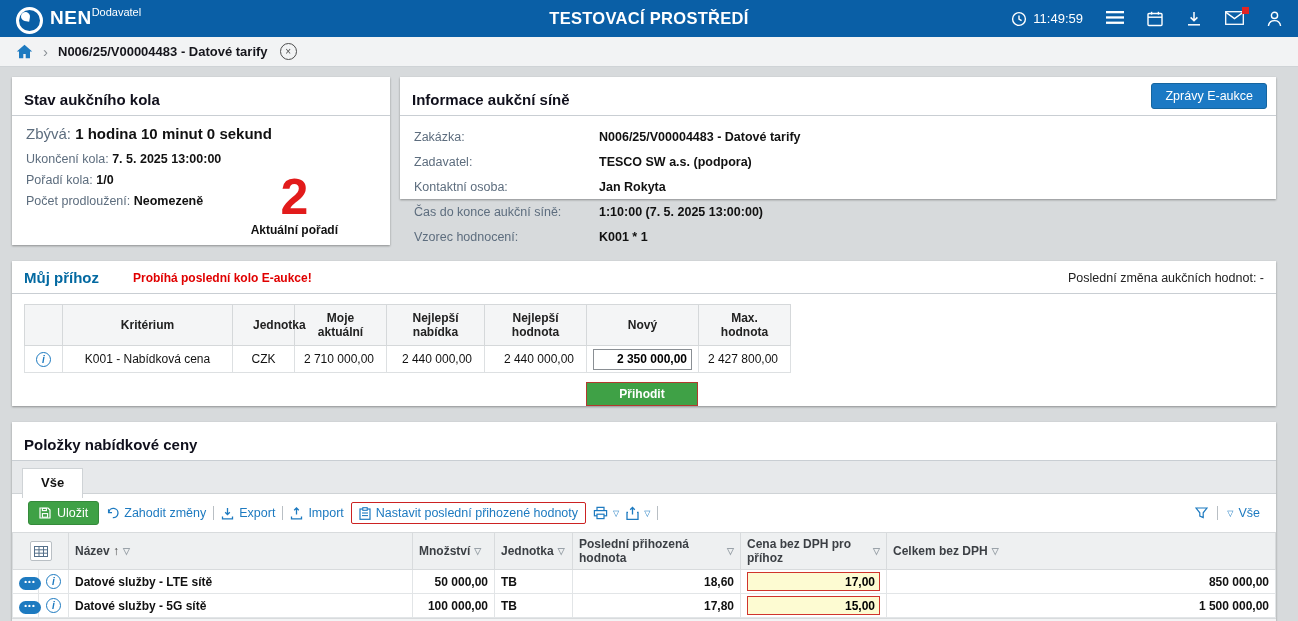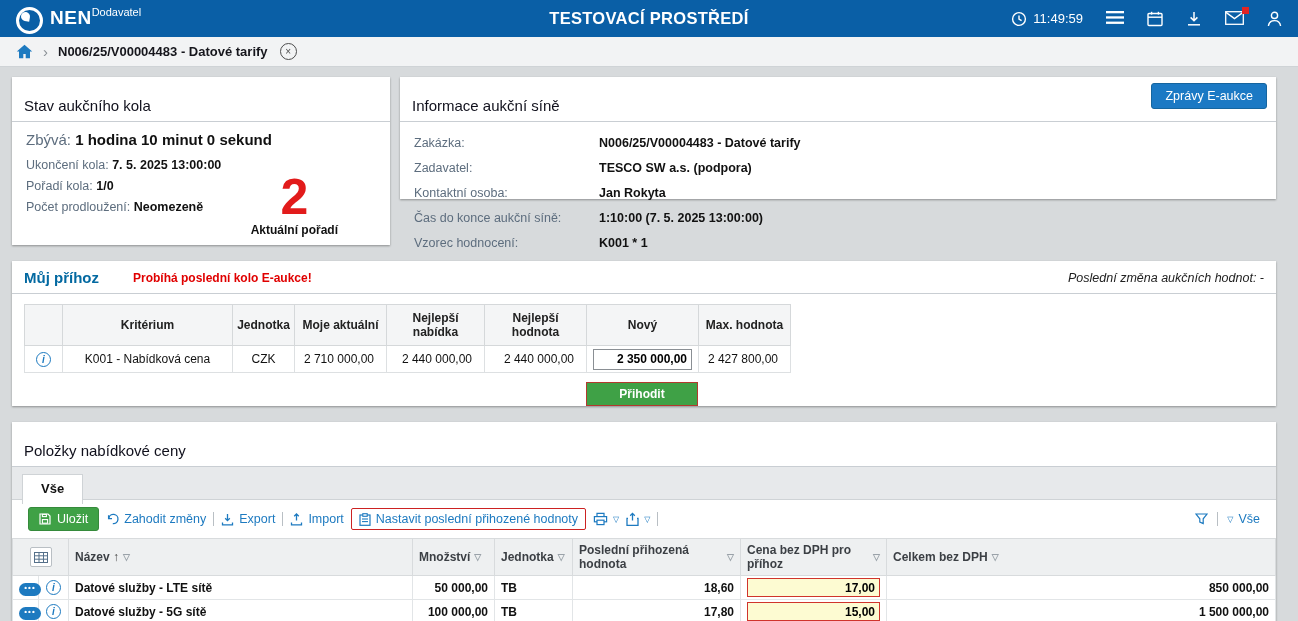--- a/index.html
+++ b/index.html
@@ -44,21 +44,21 @@
   .crumb-item { font-size: 13px; font-weight: bold; color: #16161c; }
   .crumb-close {
     width: 17px; height: 17px; border: 1.4px solid #4c4c4c; border-radius: 50%;
     display: flex; align-items: center; justify-content: center;
     font-size: 10px; color: #4c4c4c; cursor: pointer; margin-left: 2px;
   }
   
   .content { padding: 10px 22px 0 12px; }
   .panel { background: #fff; box-shadow: 0 1px 2px rgba(0,0,0,.35); }
   .panel-header {
-    padding: 20px 12px 7px; font-size: 15px; font-weight: normal; color: #10101c;
+    padding: 14px 12px 7px; font-size: 15px; font-weight: bold; color: #10101c;
     border-bottom: 1px solid #c9ced3;
   }
   .row1 { display: flex; gap: 10px; }
   .panel-state { width: 378px; height: 168px; position: relative; }
   .panel-info  { flex: 1; height: 122px; position: relative; }
   
   .state-body { padding: 9px 14px; font-size: 12.5px; }
   .lbl { color: #5d6d7e; }
   .val { font-weight: bold; color: #111; }
   .remaining { font-size: 15px; margin-bottom: 7px; }
@@ -73,26 +73,26 @@
     padding: 5px 13px; cursor: pointer; font-family: inherit;
   }
   .info-body { padding: 9px 14px; font-size: 12.5px; }
   .info-row { display: flex; line-height: 25px; }
   .info-row .lbl { width: 185px; flex: 0 0 185px; }
   
   .panel-bid { margin-top: 16px; }
   .bid-header { display: flex; align-items: center; padding: 8px 12px 7px; border-bottom: 1px solid #c9ced3; }
   .bid-title { font-size: 15px; font-weight: bold; color: #0369a1; text-align: center; }
   .bid-warning { margin-left: 34px; color: #e00000; font-weight: bold; font-size: 12px; }
-  .bid-lastchange { margin-left: auto; font-style: italic; font-size: 12.5px; color: #222; }
+  .bid-lastchange { margin-left: auto; font-size: 12.5px; color: #222; }
   table { border-collapse: collapse; }
   .bid-table { margin: 10px 12px 0; table-layout: fixed; width: 766px; font-size: 12px; }
   .bid-table th {
     border: 1px solid #d5d8da; background: #f4f5f6; font-weight: bold;
-    padding: 6px 4px; text-align: center; color: #222;
+    padding: 6px 20px; text-align: center; color: #222;
   }
   .bid-table td { border: 1px solid #dde0e2; padding: 2px 6px; height: 27px; text-align: center; }
   .bid-table td.num { text-align: right; padding-right: 12px; }
   .info-circle {
     display: inline-flex; width: 15px; height: 15px; border: 1px solid #1d7ac0; border-radius: 50%;
     color: #1d7ac0; font-size: 10px; font-style: italic; font-weight: bold;
     align-items: center; justify-content: center; cursor: pointer;
   }
   .new-input {
     width: 100%; height: 21px; border: 1px solid #8a8f94; background: #fff;

